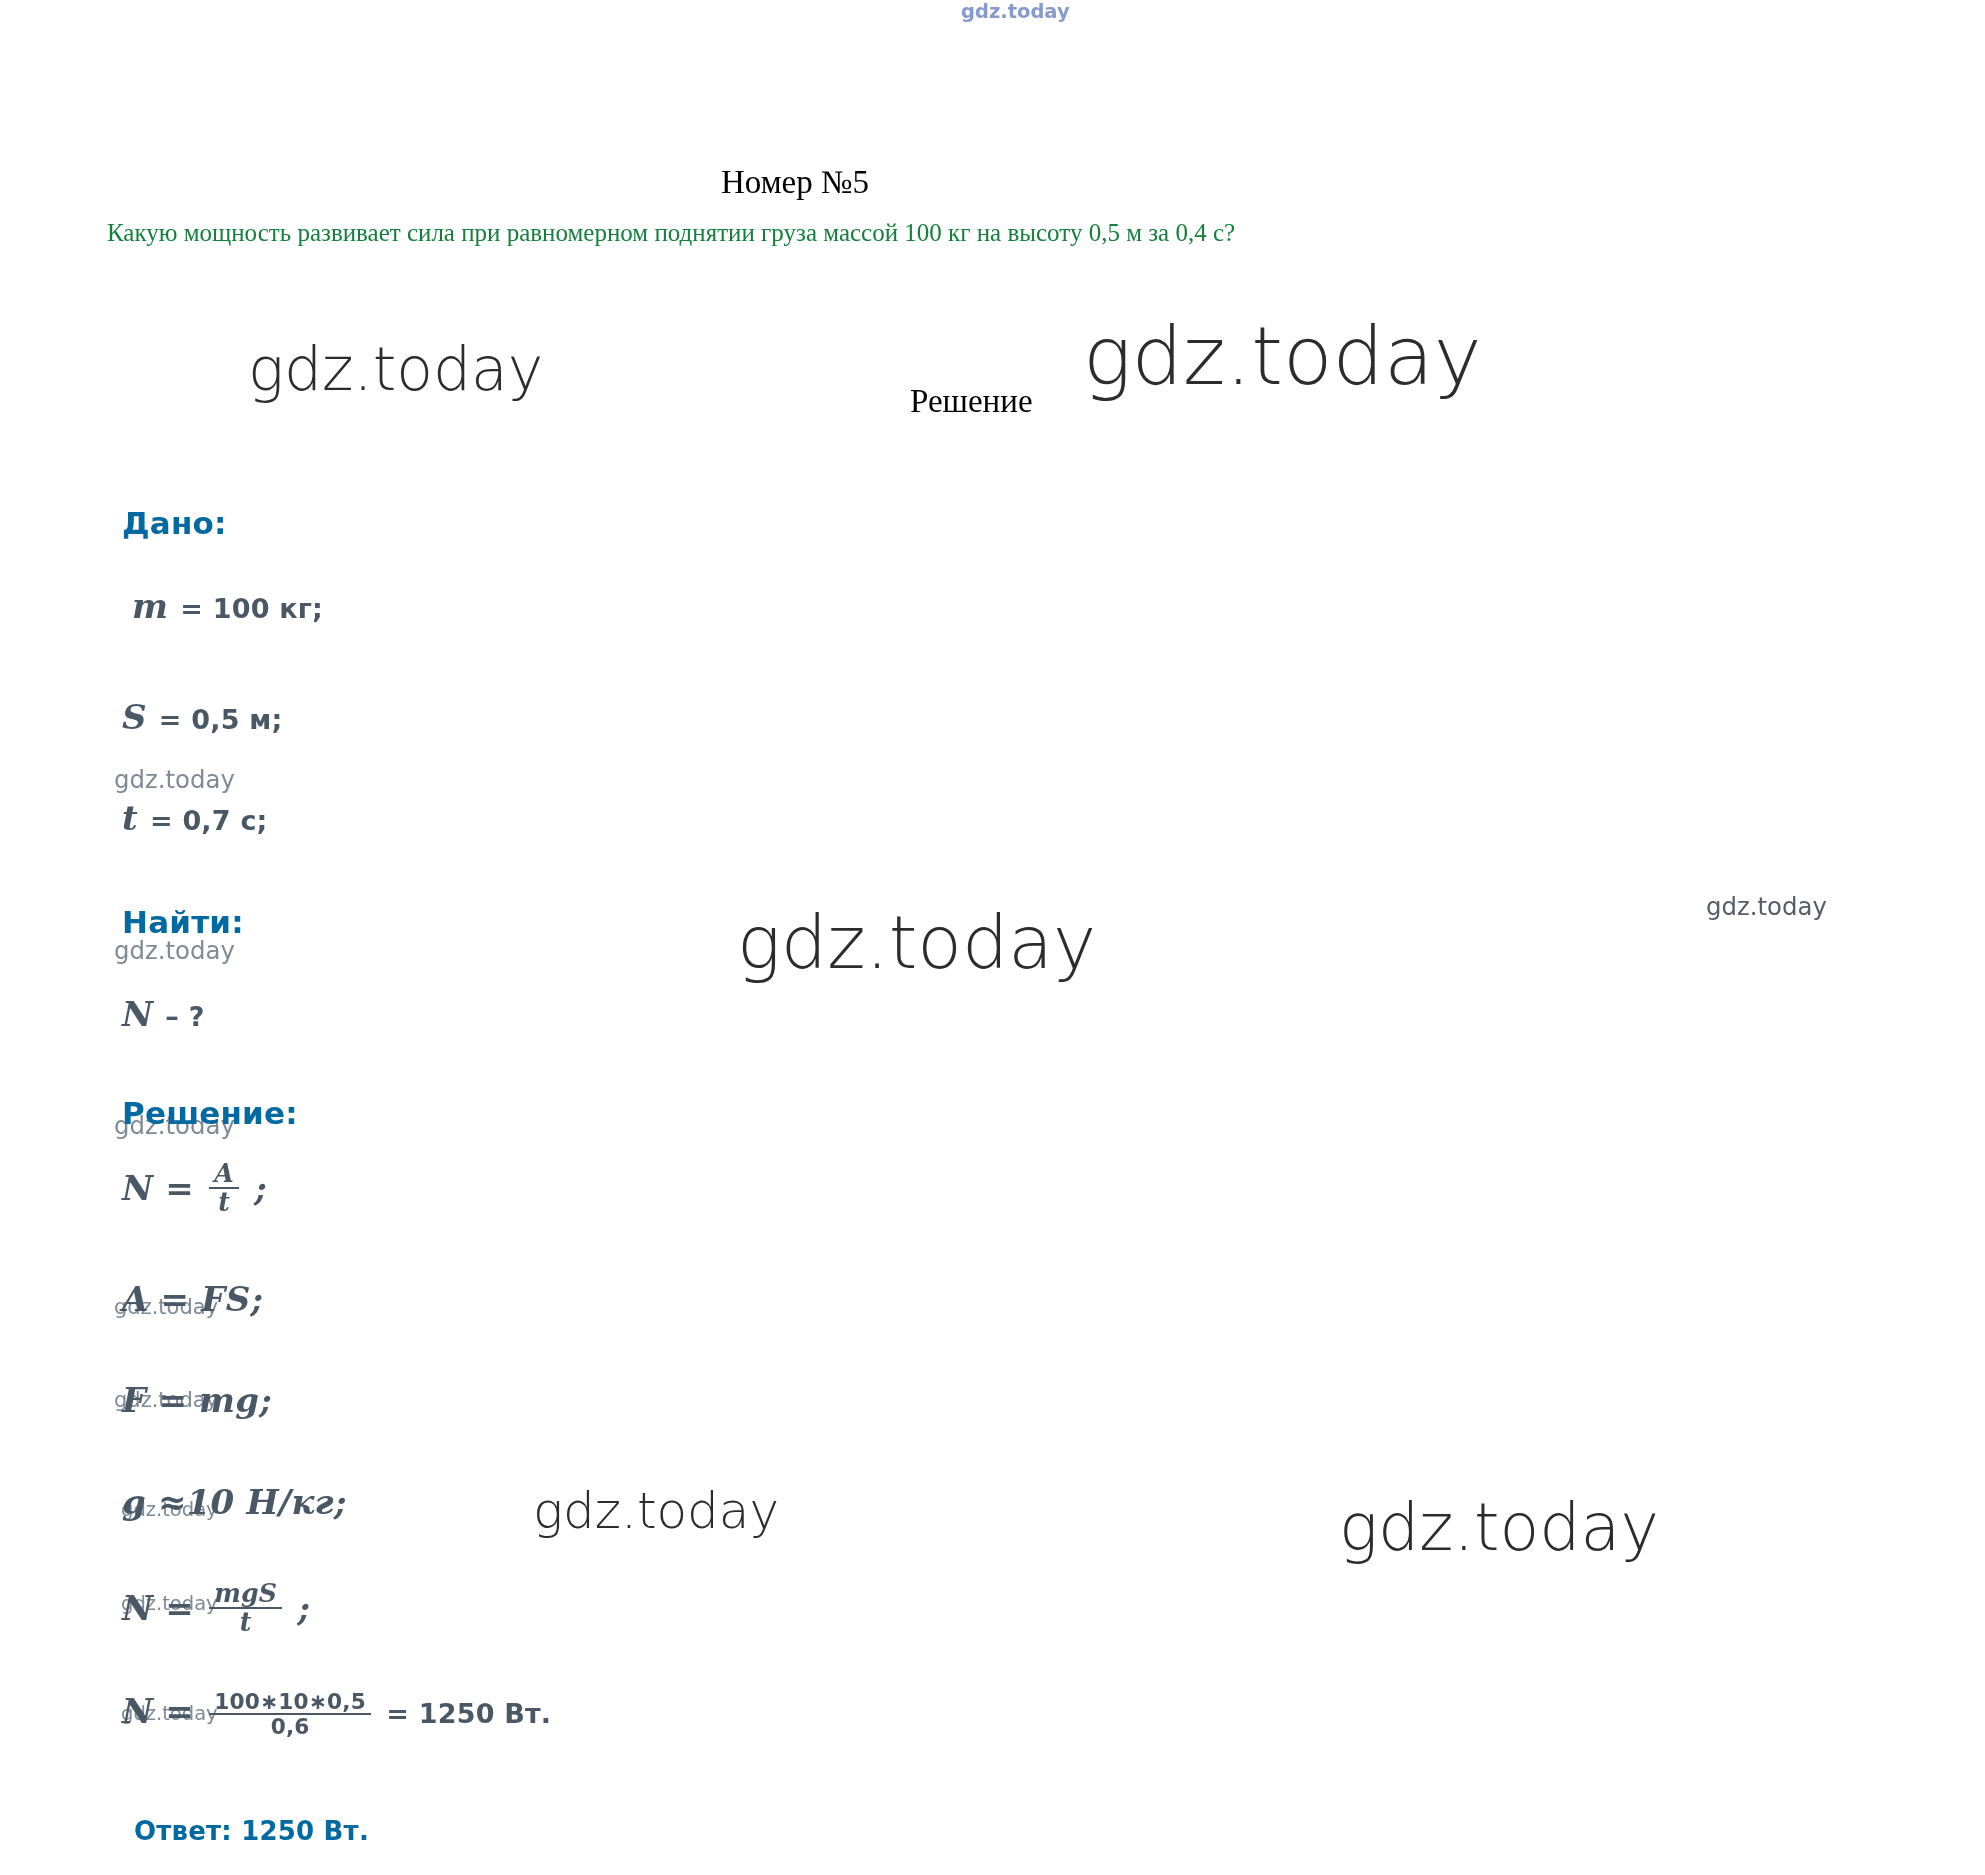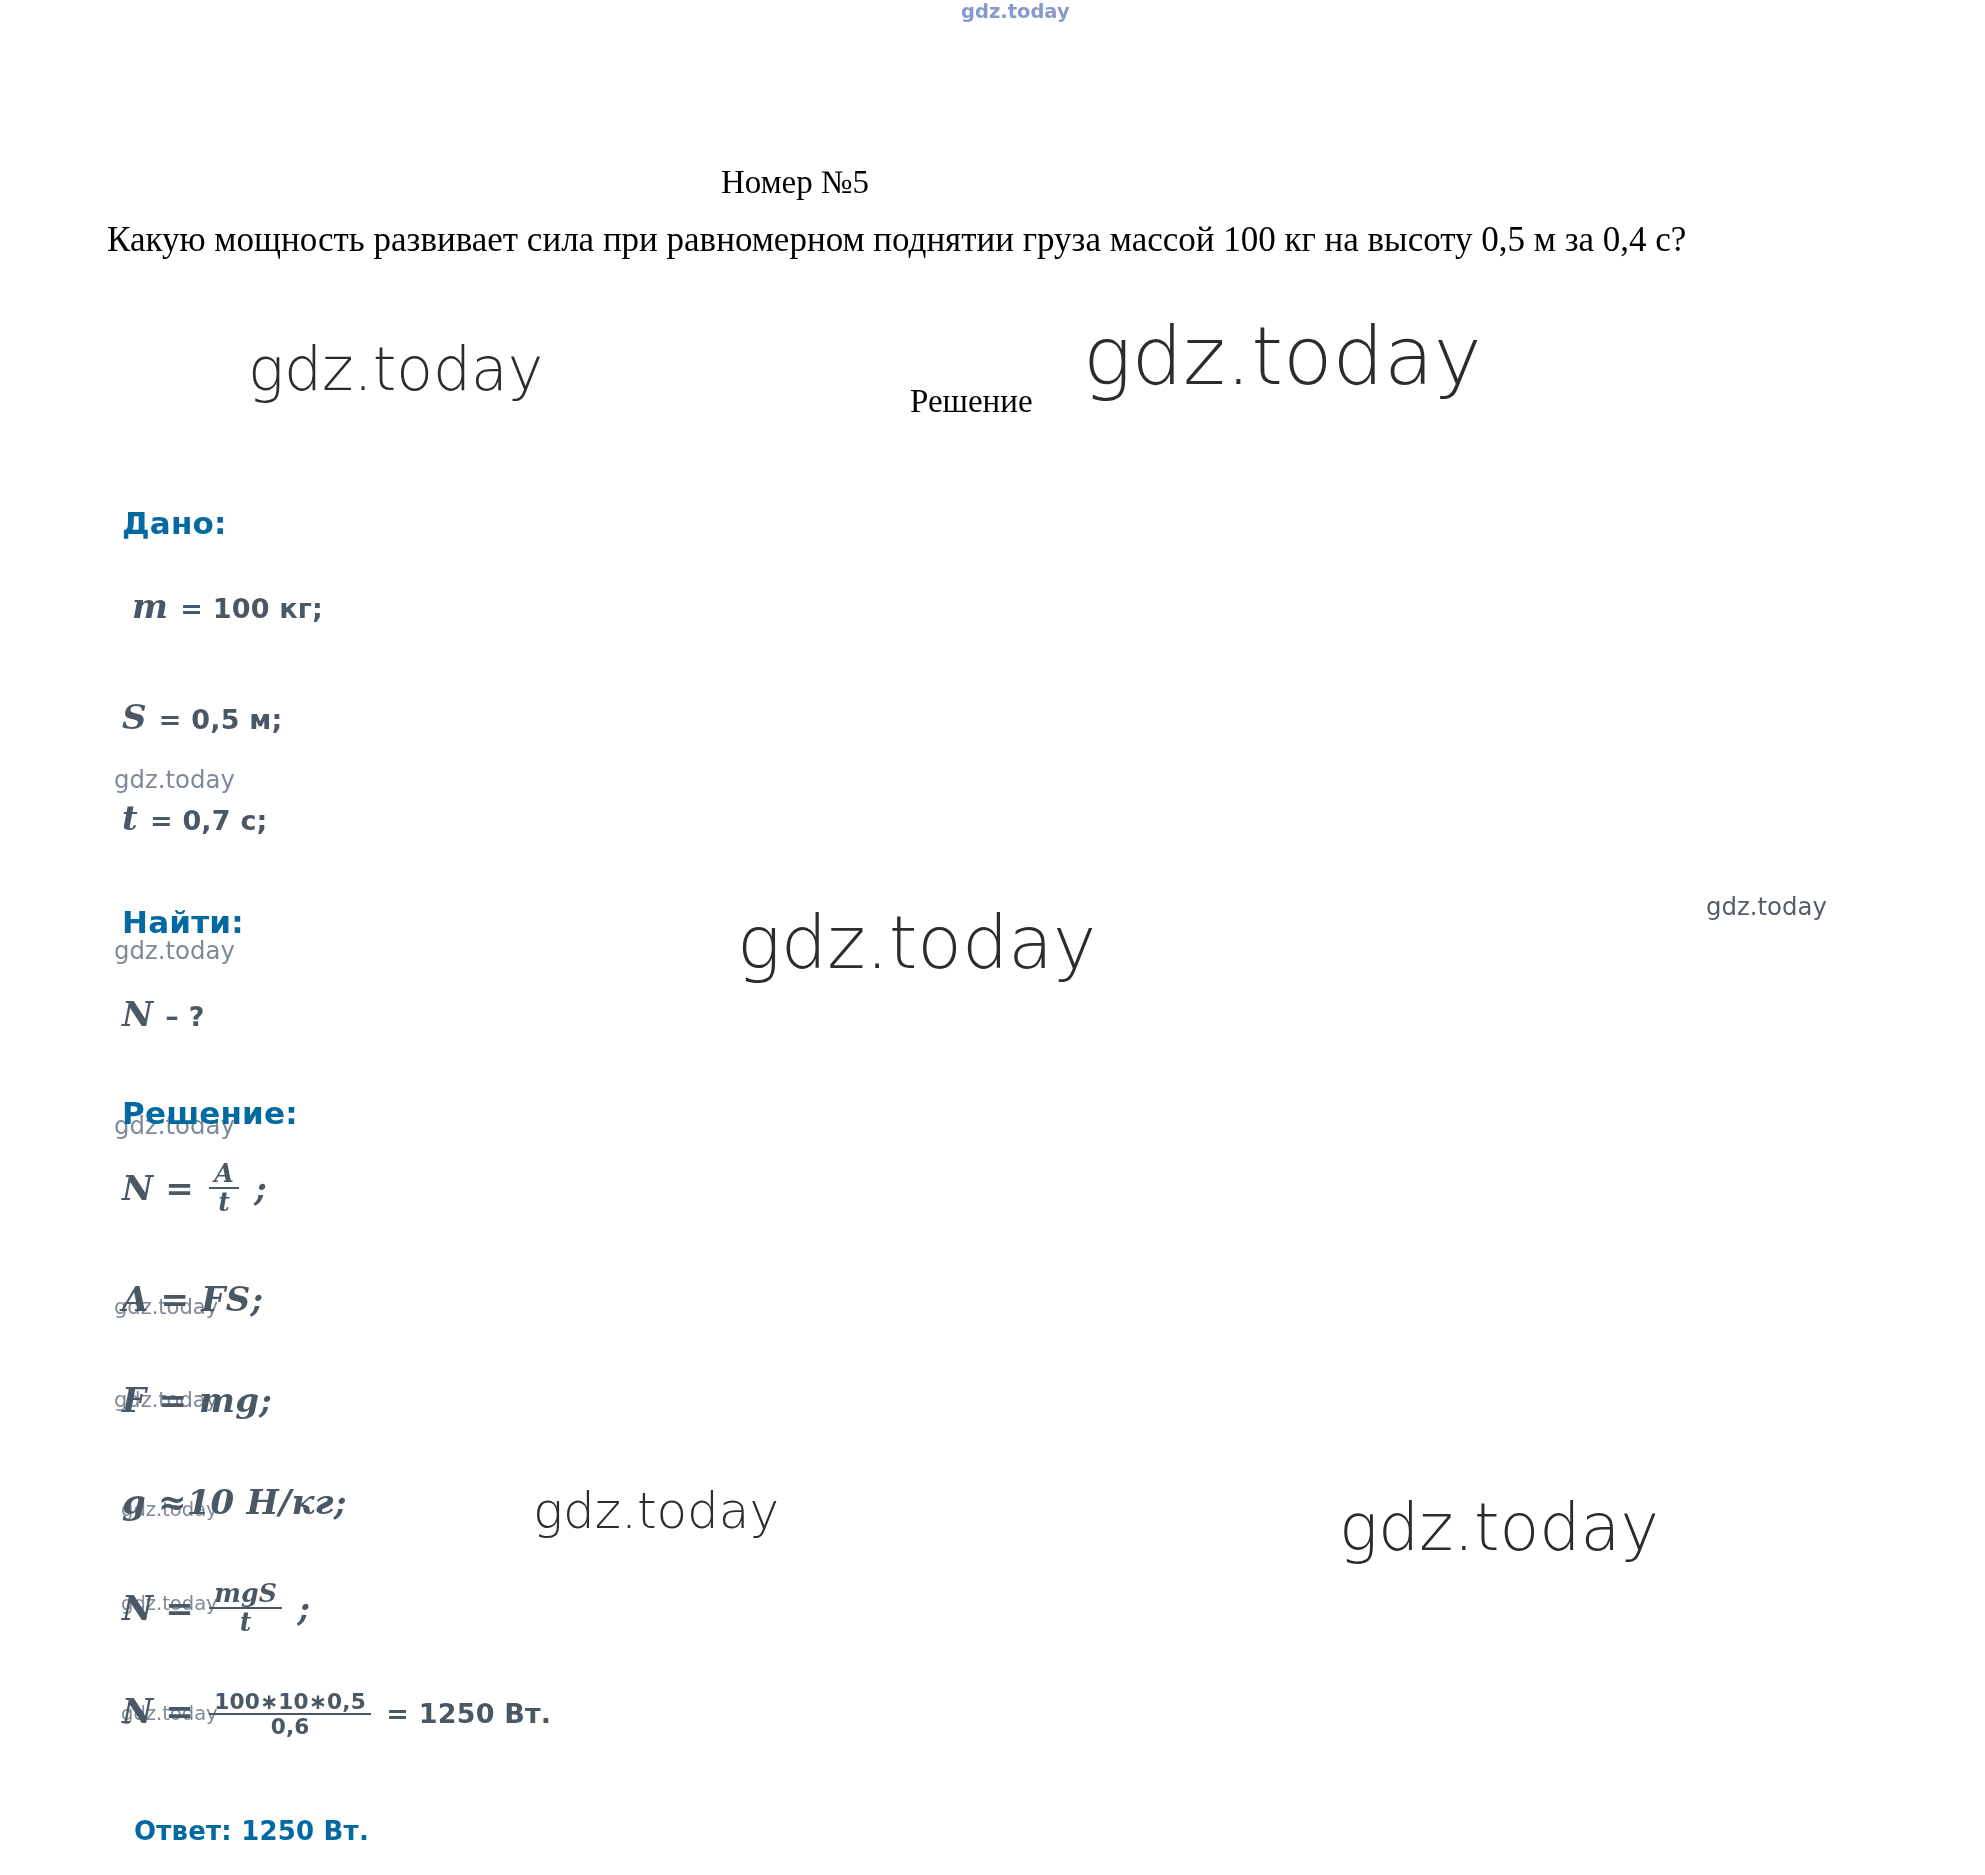--- a/index.html
+++ b/index.html
@@ -53,24 +53,24 @@
     color: #000;
     margin-top: 42px;
   }
 
   
   #problem-text {
     position: absolute;
     left: 107px;
     top: 216px;
     width: 1751px;
-    font-size: 35px;
+    font-size: 25px;
     line-height: 1.35;
     font-family: "Liberation Serif", serif;
-    color: #000000;
+    color: #15803d;
   }
 
   
   #solution-label {
     position: absolute;
     left: 910px;
     top: 383px;
     font-size: 33px;
     font-family: "Liberation Serif", serif;
     color: #000;

